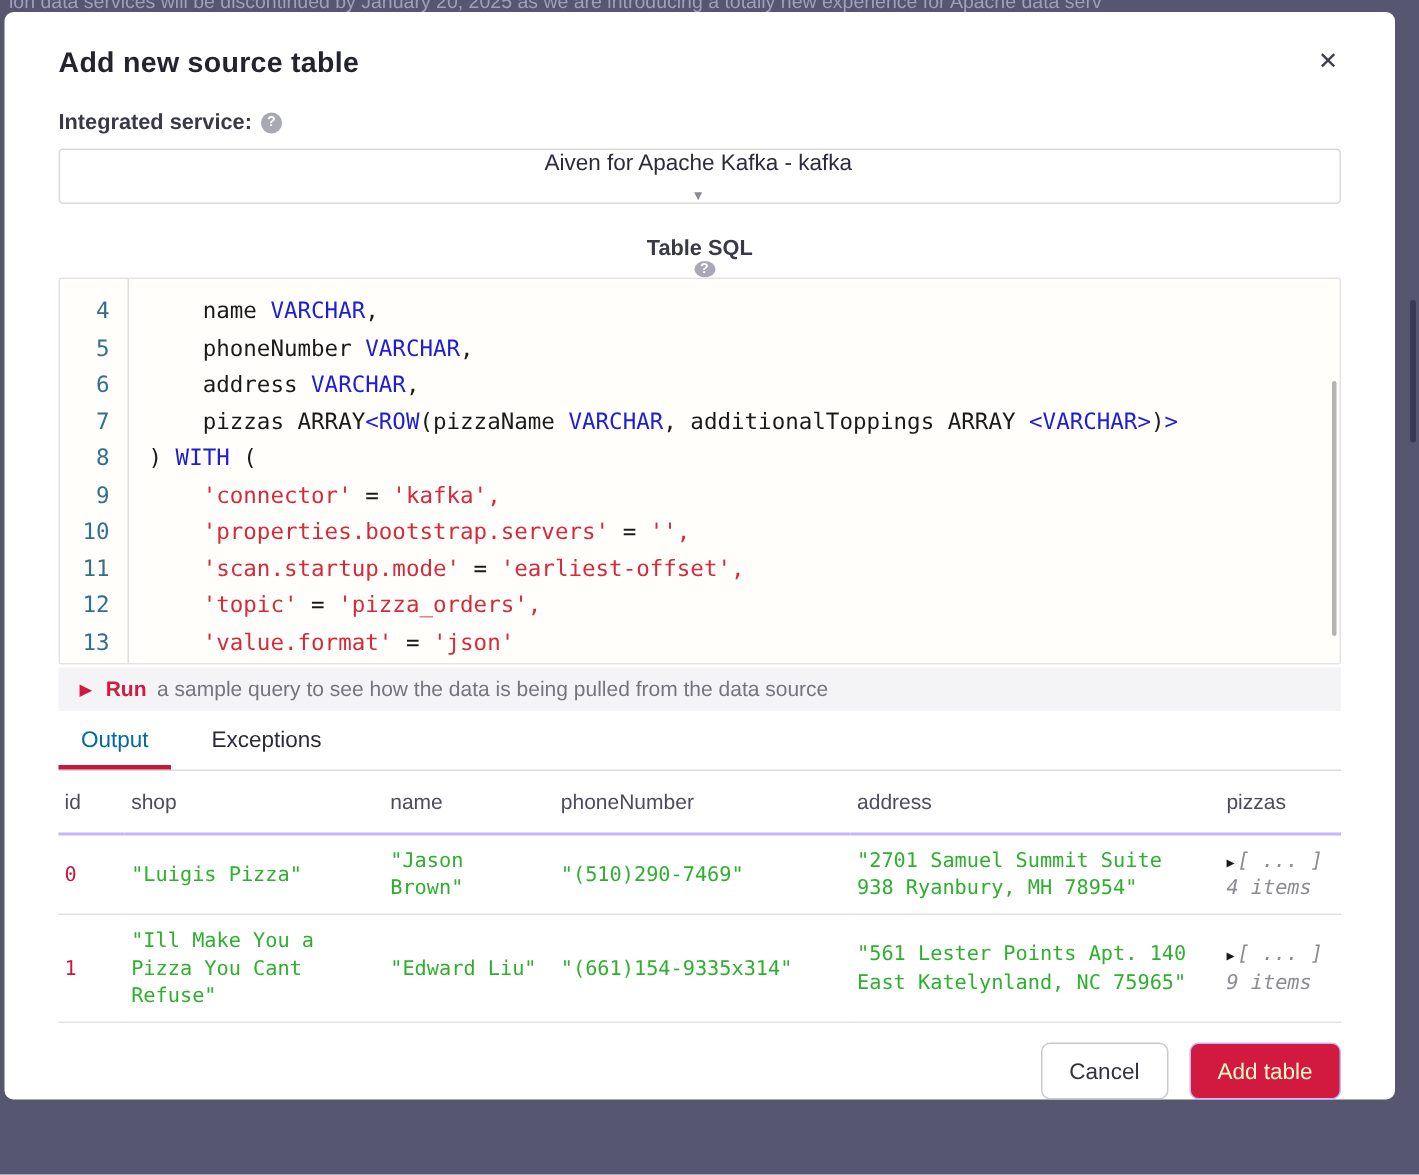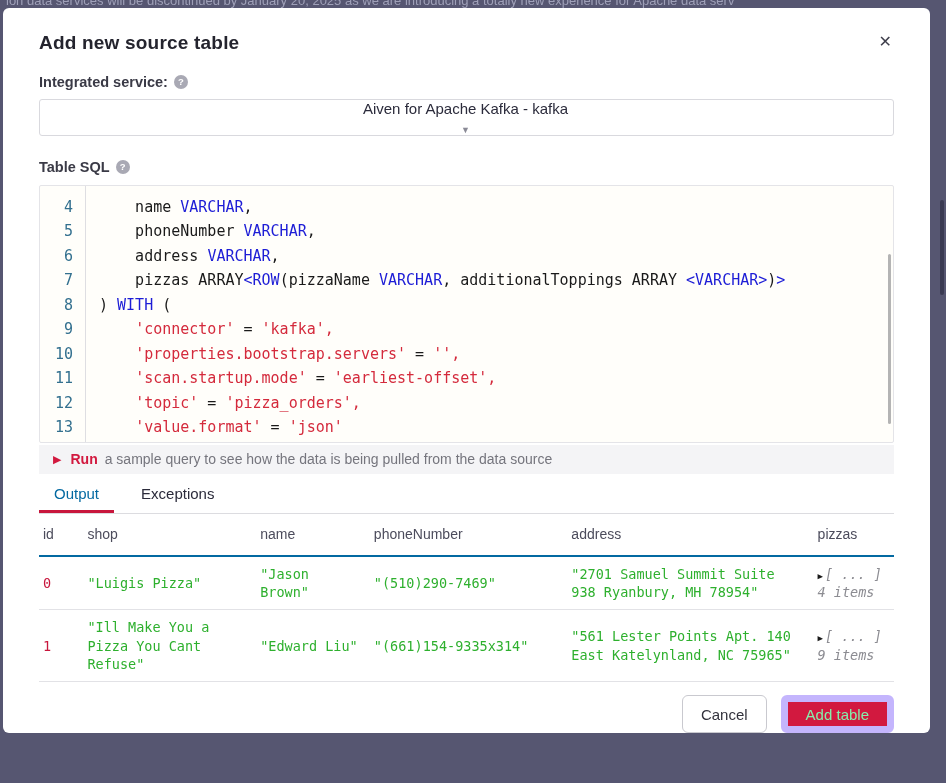--- a/index.html
+++ b/index.html
@@ -24,21 +24,21 @@
   .field-label { margin-top:16px; font-size:14.5px; color:#3a3a46; font-weight:600; height:18px; display:flex; align-items:center; }
   .help-icon { display:inline-flex; width:14px; height:14px; border-radius:50%;
                background:#a9a9b4; color:#ffffff; font-size:9.5px; font-weight:bold;
                align-items:center; justify-content:center; margin-left:6px; }
 
   .select-box { margin-top:9px; height:38px; border:1px solid #d9d9de; border-radius:3px;
                 display:flex; align-items:center; justify-content:space-between;
                 padding:0 16px 0 14px; font-size:15px; color:#2b2b3b; cursor:pointer;flex-direction:column; }
   .caret { font-size:9px; color:#8a8a96; }
 
-  .label-2 { margin-top:22px; }
+  .label-2 { margin-top:22px;flex-direction:column; }
 
   
   .editor { position:relative; margin-top:9px; height:268px; border:1px solid #e4e4e8;
             border-radius:2px; background:#fffefa; display:flex; overflow:hidden;
             font-family:"DejaVu Sans Mono", monospace; font-size:15px; }
   .gutter { width:46px; padding:9px 12px 0 0; text-align:right; color:#33708f;
             border-right:1px solid #dedee2; flex:none; }
   .gutter .ln { height:24.5px; line-height:24.5px; }
   .code-area { padding:9px 0 0 13px; flex:1; overflow:hidden; }
   .code-line { height:24.5px; line-height:24.5px; white-space:pre; color:#1a1a1a; }
@@ -57,36 +57,36 @@
   
   .tabs { height:40px; display:flex; border-bottom:1px solid #dcdce0; }
   .tab { padding:0 15px; margin-right:12px; font-size:15px; color:#2b2b3b; line-height:39px;
          cursor:pointer; border-bottom:3px solid transparent; }
   .tab.active { color:#0369a1; border-bottom-color:#c8163c; }
 
   
   table.output { width:100%; table-layout:fixed; border-collapse:collapse; }
   table.output th { height:42px; font-size:14px; font-weight:normal; color:#4c4c5c;
                     text-align:left; padding:0 8px 0 4px; vertical-align:middle;
-                    border-bottom:2px solid #0369a1;margin-top:29px; }
+                    border-bottom:2px solid #c4b5fd;margin-top:29px; }
   table.output td { padding:8px 8px 8px 4px; vertical-align:middle;
                     font-family:"DejaVu Sans Mono", monospace; font-size:13.5px;
                     line-height:1.35; border-bottom:1px solid #e2e2e6;
                     word-wrap:break-word; }
   td.c-id { color:#c8163c; }
   td.c-green { color:#2eb02e; }
   td.c-pizzas { color:#8c8c92; font-style:italic; }
   .expand-icon { color:#1a1a1a; font-style:normal; font-size:9px; margin-right:2px; cursor:pointer; }
 
   
   .footer { margin-top:13px; display:flex; justify-content:flex-end; gap:14px; }
   .btn { height:38px; font-size:15px; border-radius:6px; padding:0 18px; cursor:pointer;
          font-family:"Liberation Sans", sans-serif; }
   .btn-cancel { background:#ffffff; border:1px solid #c9c9cf; color:#33333d; }
-  .btn-add { background:#d2193f; border:7px solid #c4b5fd; color:#86efac; }
+  .btn-add { background:#d2193f; border:1px solid #c4b5fd; color:#fef9c3; }
 </style>
 </head>
 <body>
 
 <div class="bg-text">ion data services will be discontinued by January 20, 2025 as we are introducing a totally new experience for Apache  data serv</div>
 <div class="bg-scroll"></div>
 
 <div class="modal">
 
   <div class="title-row">

